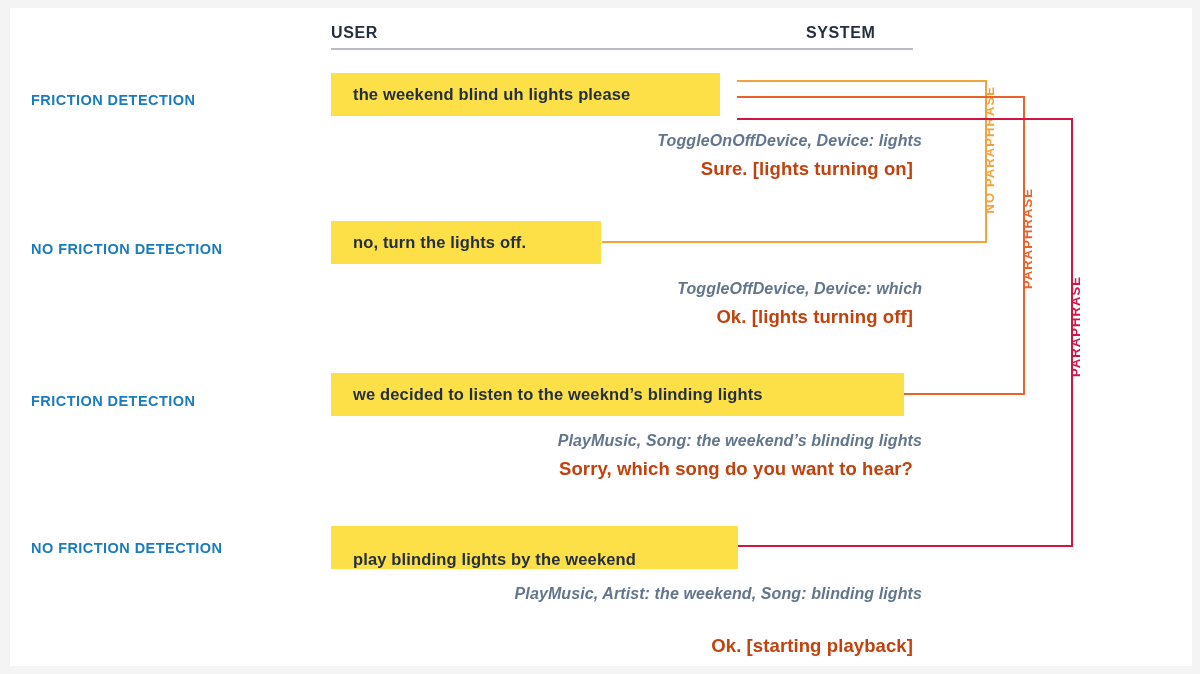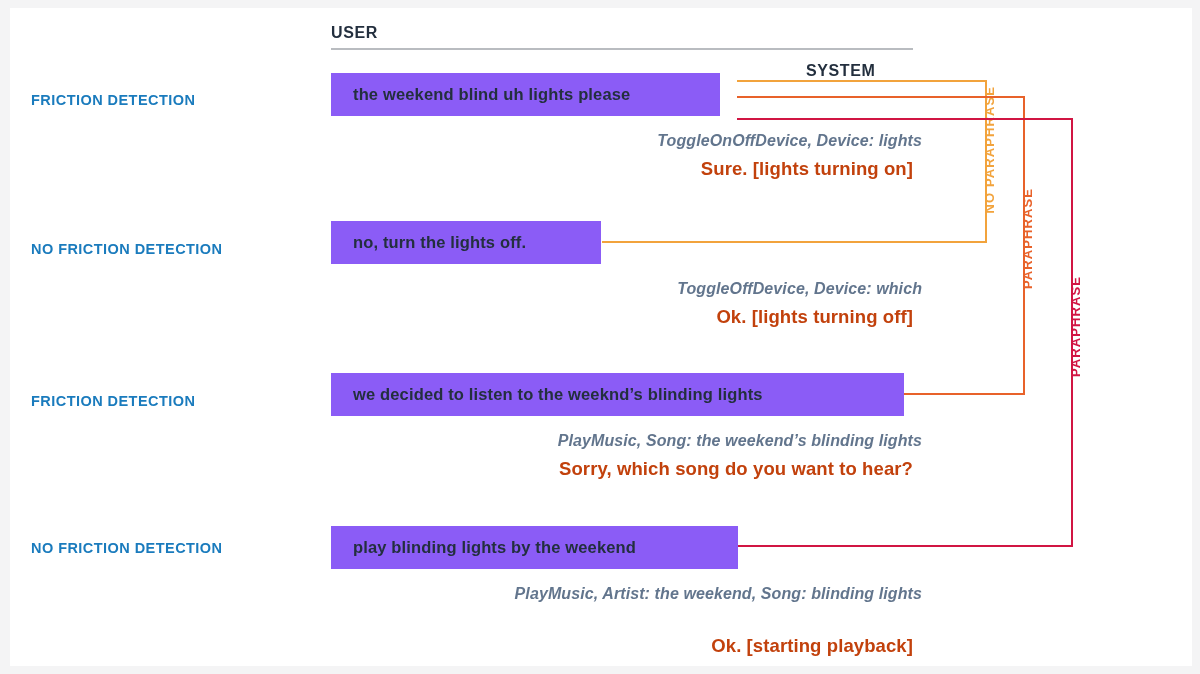--- a/index.html
+++ b/index.html
@@ -36,21 +36,21 @@
   
   .col-head {
     position: absolute;
     font-size: 16px;
     font-weight: bold;
     letter-spacing: 0.6px;
     color: #232f3e;
     white-space: nowrap;
   }
   #head-user   { left: 321px; top: 16px; }
-  #head-system { left: 796px; top: 16px; margin-top: 38px; }
+  #head-system { left: 796px; top: 16px; }
 
   #head-rule {
     position: absolute;
     left: 321px;
     top: 40px;
     width: 582px;
     height: 2px;
     background: #b9bcc0;
   }
 
@@ -68,25 +68,25 @@
   }
   .side-wrap { position: absolute; left: 0; width: 321px; }
 
   
   .turn { position: absolute; left: 0; width: 1182px; }
 
   .bubble {
     position: absolute;
     left: 321px;
     height: 43px;
-    background: #8b5cf6;
+    background: #fde047;
     display: flex;
     align-items: center;
     box-sizing: border-box;
-    padding: 12px 22px;
+    padding: 0 22px;
   }
   .bubble .utt {
     font-size: 16.5px;
     font-weight: bold;
     color: #232f3e;
     white-space: nowrap;
     letter-spacing: 0.15px;
   }
 
   .intent {

